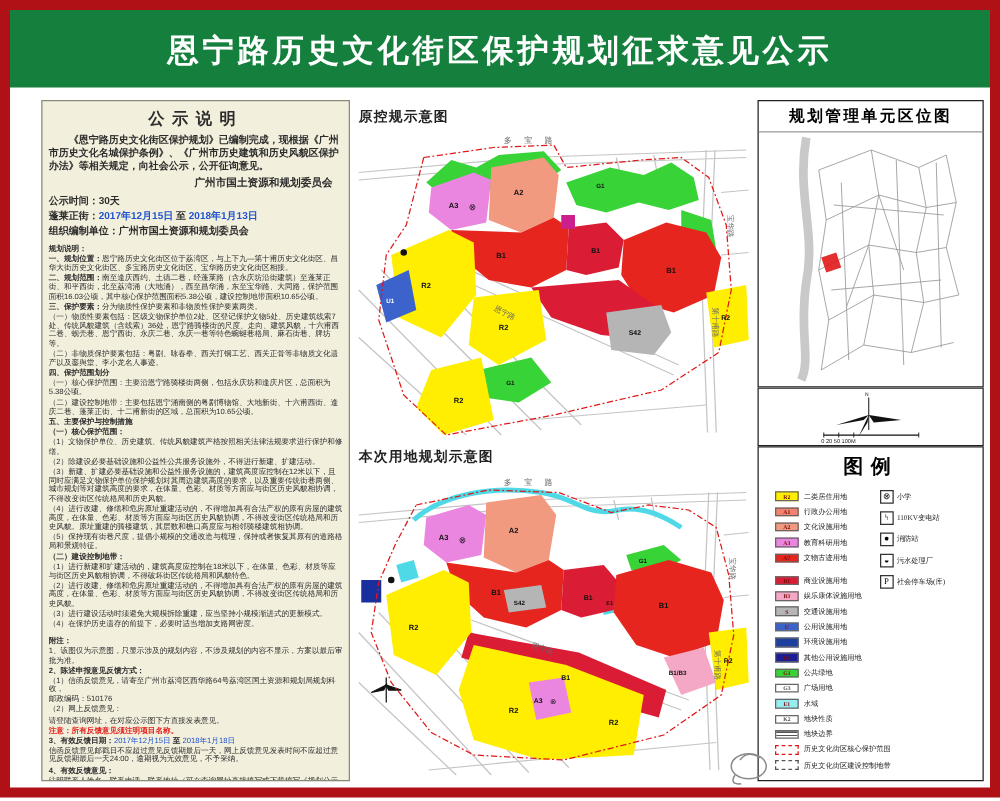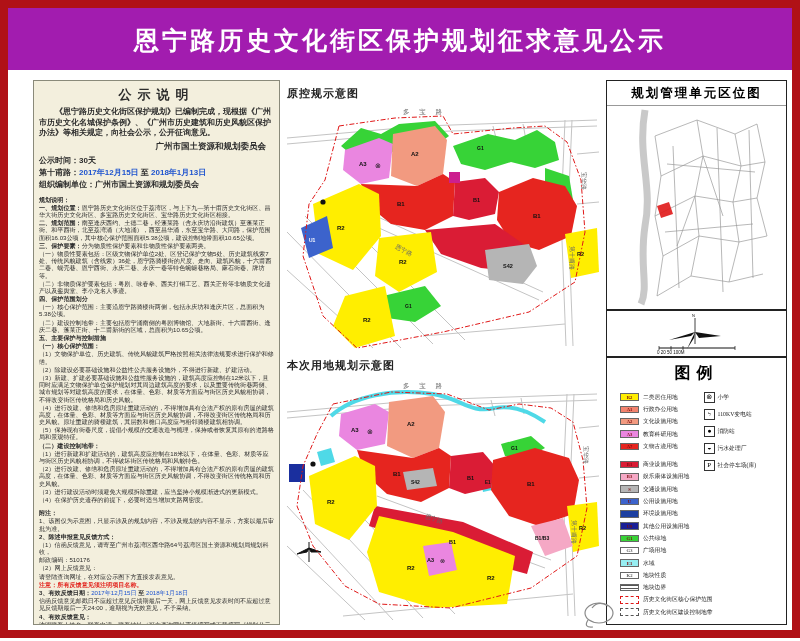--- a/index.html
+++ b/index.html
@@ -1,19 +1,19 @@
 <!DOCTYPE html>
 <html><head>
 <meta charset="utf-8">
 <style>
   *{margin:0;padding:0;box-sizing:border-box;}
   body{font-family:"Liberation Sans","DejaVu Sans",sans-serif;background:#fff;}
   .page{position:relative;width:800px;height:641px;background:#fff;overflow:hidden;}
   .frame{position:absolute;left:0;top:0;right:0;bottom:3px;border:8px solid #b01116;pointer-events:none;z-index:4;}
-  .title-band{position:absolute;left:0;top:0;right:0;height:70px;background:#a21caf;z-index:3;}
+  .title-band{position:absolute;left:0;top:0;right:0;height:70px;background:#15803d;z-index:3;}
   .page-title{position:absolute;left:0;right:0;top:24px;text-align:center;color:#fff;
     font-size:25px;font-weight:bold;letter-spacing:3px;}
   
   .notice-panel{position:absolute;left:33px;top:80px;width:247px;height:545px;
     background:#f3efdd;border:1px solid #8a8a7a;padding:4px 5px;overflow:hidden;z-index:2;color:#2c2c2c;}
   .para{margin:0 0 1px 0;}
   .para.h1{font-size:13px;font-weight:bold;text-align:center;letter-spacing:6px;margin:1px 0 3px;}
   .para.intro{font-size:8px;font-weight:bold;line-height:1.32;text-indent:2em;}
   .para.right{font-size:8.5px;font-weight:bold;text-align:right;margin:2px 8px 2px 0;}
   .para.field{font-size:8px;font-weight:bold;margin-top:1px;}
@@ -61,21 +61,21 @@
     <div class="page-title">恩宁路历史文化街区保护规划征求意见公示</div>
   </div>
   <div class="frame"></div>
 
   <div class="notice-panel">
     <div>
         <div class="para h1"><span>公示说明</span></div>
         <div class="para intro"><span>《恩宁路历史文化街区保护规划》已编制完成，现根据《广州市历史文化名城保护条例》、《广州市历史建筑和历史风貌区保护办法》等相关规定，向社会公示，公开征询意见。</span></div>
         <div class="para right"><span>广州市国土资源和规划委员会</span></div>
         <div class="para field"><span>公示时间：30天</span></div>
-        <div class="para field"><span>第十甫路：</span><span class="blue">2017年12月15日</span><span> 至 </span><span class="blue">2018年1月13日</span></div>
+        <div class="para field"><span>蓬莱正街：</span><span class="blue">2017年12月15日</span><span> 至 </span><span class="blue">2018年1月13日</span></div>
         <div class="para field"><span>组织编制单位：广州市国土资源和规划委员会</span></div>
         <div class="para gap"></div>
         <div class="para body"><span class="b">规划说明：</span></div>
         <div class="para body"><span class="b">一、规划位置：</span><span>恩宁路历史文化街区位于荔湾区，与上下九—第十甫历史文化街区、昌华大街历史文化街区、多宝路历史文化街区、宝华路历史文化街区相接。</span></div>
         <div class="para body"><span class="b">二、规划范围：</span><span>南至逢庆西约、土德二巷，经蓬莱路（含永庆坊沿街建筑）至蓬莱正街、和平西街，北至荔湾涌（大地涌），西至昌华涌，东至宝华路、大同路，保护范围面积16.03公顷，其中核心保护范围面积5.38公顷，建设控制地带面积10.65公顷。</span></div>
         <div class="para body"><span class="b">三、保护要素：</span><span>分为物质性保护要素和非物质性保护要素两类。</span></div>
         <div class="para body"><span>（一）物质性要素包括：区级文物保护单位2处、区登记保护文物5处、历史建筑线索7处、传统风貌建筑（含线索）36处，恩宁路骑楼街的尺度、走向、建筑风貌，十六甫西二巷、蚬壳巷、恩宁西街、永庆二巷、永庆一巷等特色蜿蜒巷格局、麻石街巷、牌坊等。</span></div>
         <div class="para body"><span>（二）非物质保护要素包括：粤剧、咏春拳、西关打铜工艺、西关正骨等非物质文化遗产以及銮舆堂、李小龙名人事迹。</span></div>
         <div class="para body"><span class="b">四、保护范围划分</span></div>
         <div class="para body"><span>（一）核心保护范围：主要沿恩宁路骑楼街两侧，包括永庆坊和逢庆片区，总面积为5.38公顷。</span></div>

